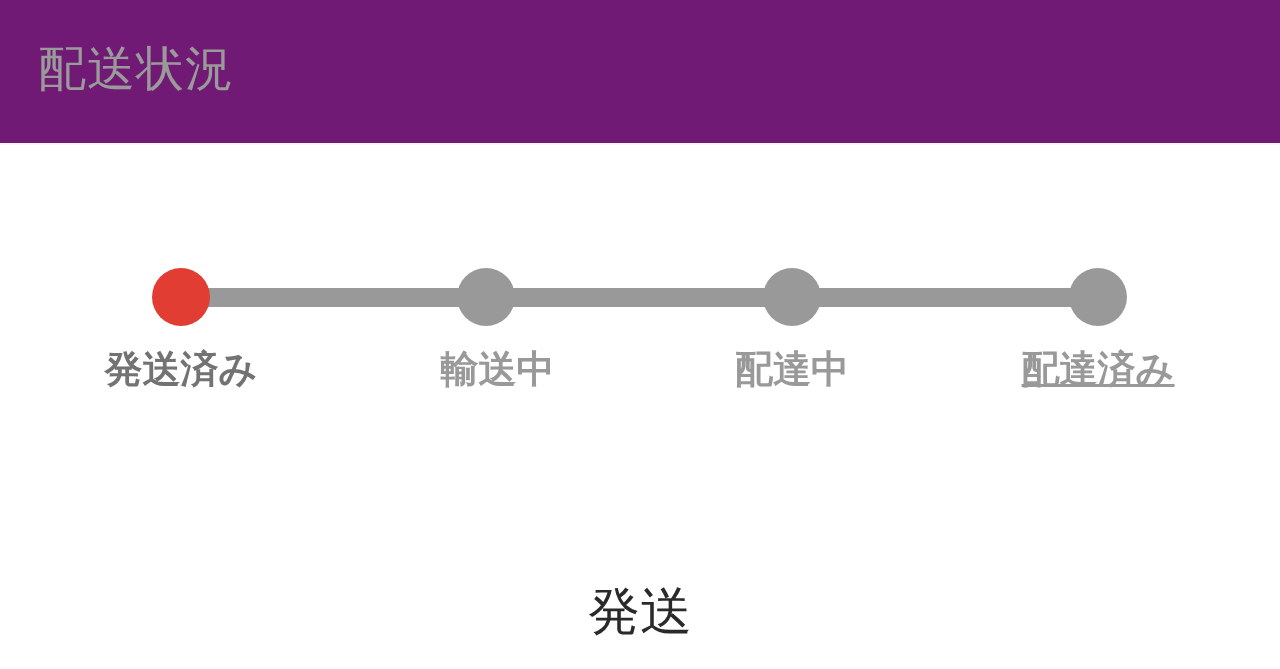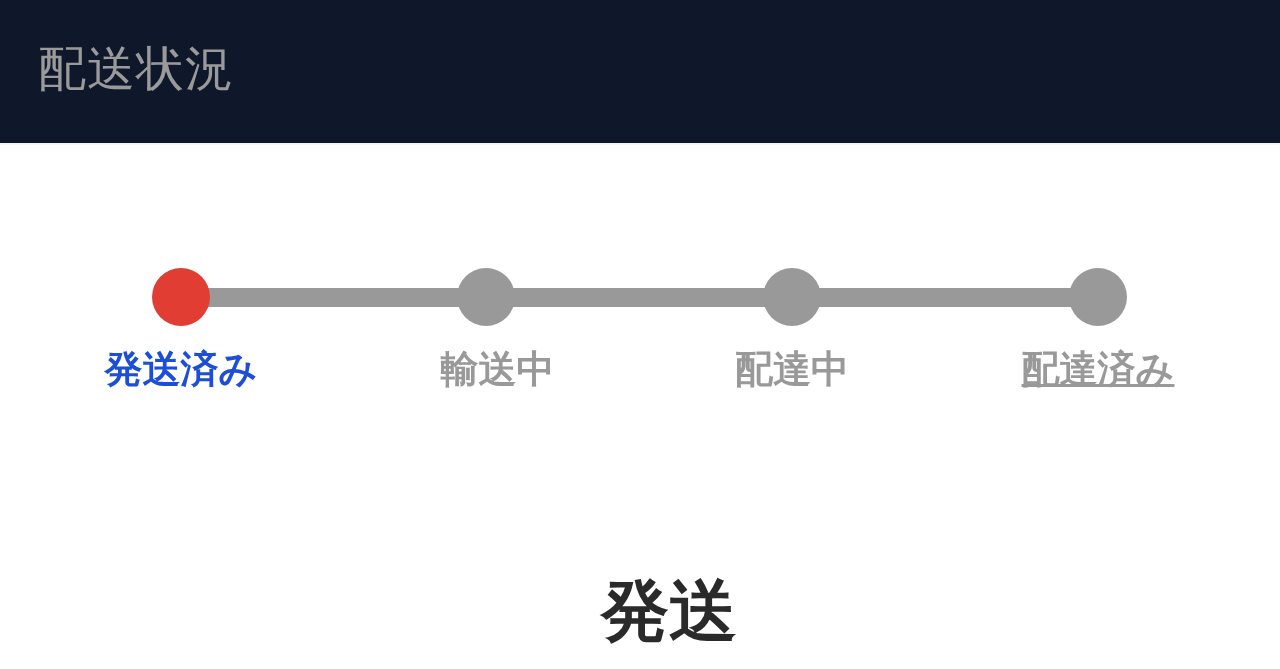--- a/index.html
+++ b/index.html
@@ -1,24 +1,24 @@
 <!DOCTYPE html>
 <html><head>
 <meta charset="utf-8">
 <style>
   html,body{margin:0;padding:0;}
   body{width:1280px;height:669px;background:#ffffff;position:relative;overflow:hidden;font-family:"DejaVu Sans","Liberation Sans",sans-serif;}
-  .header{position:absolute;left:0;top:0;width:1280px;height:143px;background:#0f172a;border-bottom:2px solid #f5f5f5;}
+  .header{position:absolute;left:0;top:0;width:1280px;height:143px;background:#701a75;border-bottom:2px solid #f5f5f5;}
   .header-title{position:absolute;left:38px;top:38px;font-size:48px;color:#9a9a9a;font-weight:normal;line-height:60px;letter-spacing:1px;}
   .track{position:absolute;left:181px;top:288px;width:917px;height:19px;background:#999999;}
   .dot{position:absolute;width:58px;height:58px;border-radius:50%;background:#999999;top:268px;}
   .dot.active{background:#e13d33;}
   .step-label{position:absolute;top:344px;font-size:38px;font-weight:bold;color:#999999;line-height:50px;white-space:nowrap;transform:translateX(-50%);}
-  .step-label.active{color:#1d4ed8;}
-  .status-title{position:absolute;left:640px;top:578px;transform:translateX(-50%);font-size:68px;font-weight:bold;color:#2a2a2a;line-height:66px;white-space:nowrap;margin-left:29px;}
+  .step-label.active{color:#737373;}
+  .status-title{position:absolute;left:640px;top:578px;transform:translateX(-50%);font-size:52px;font-weight:normal;color:#2a2a2a;line-height:66px;white-space:nowrap;}
 </style>
 </head>
 <body>
 
 <div class="header">
   <div class="header-title">配送状況</div>
 </div>
 
 <div>
   <div class="track"></div>

